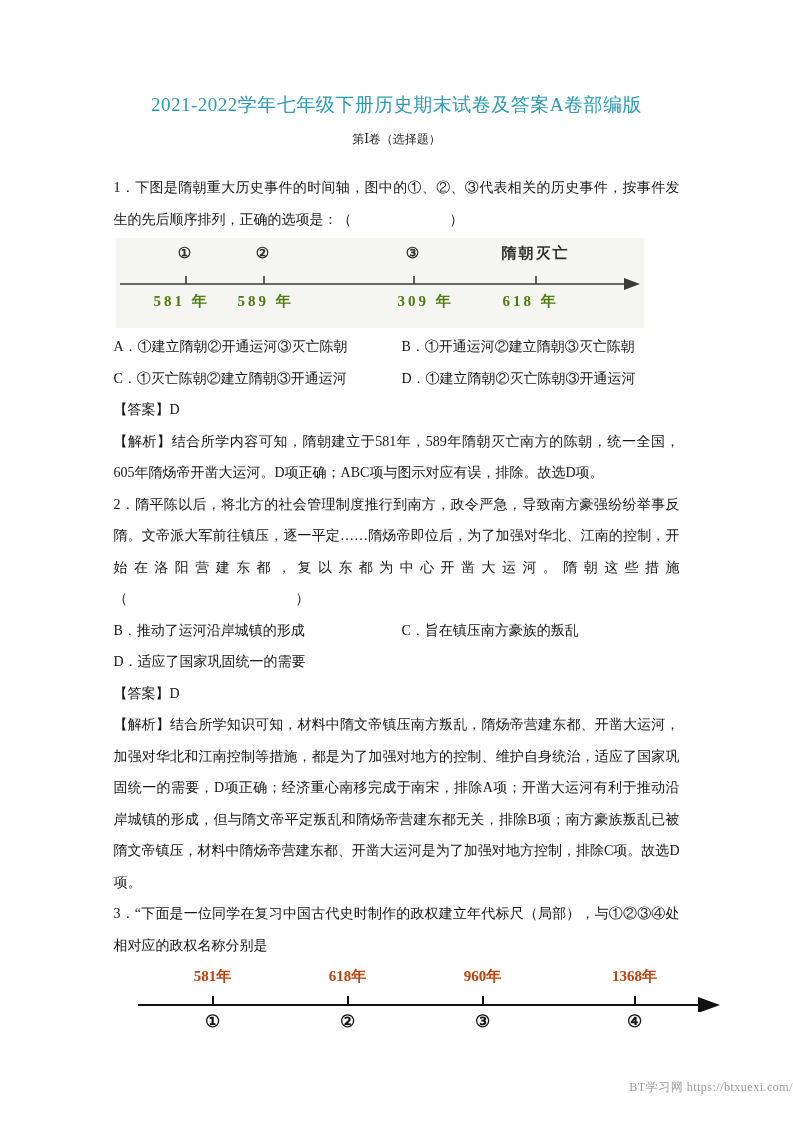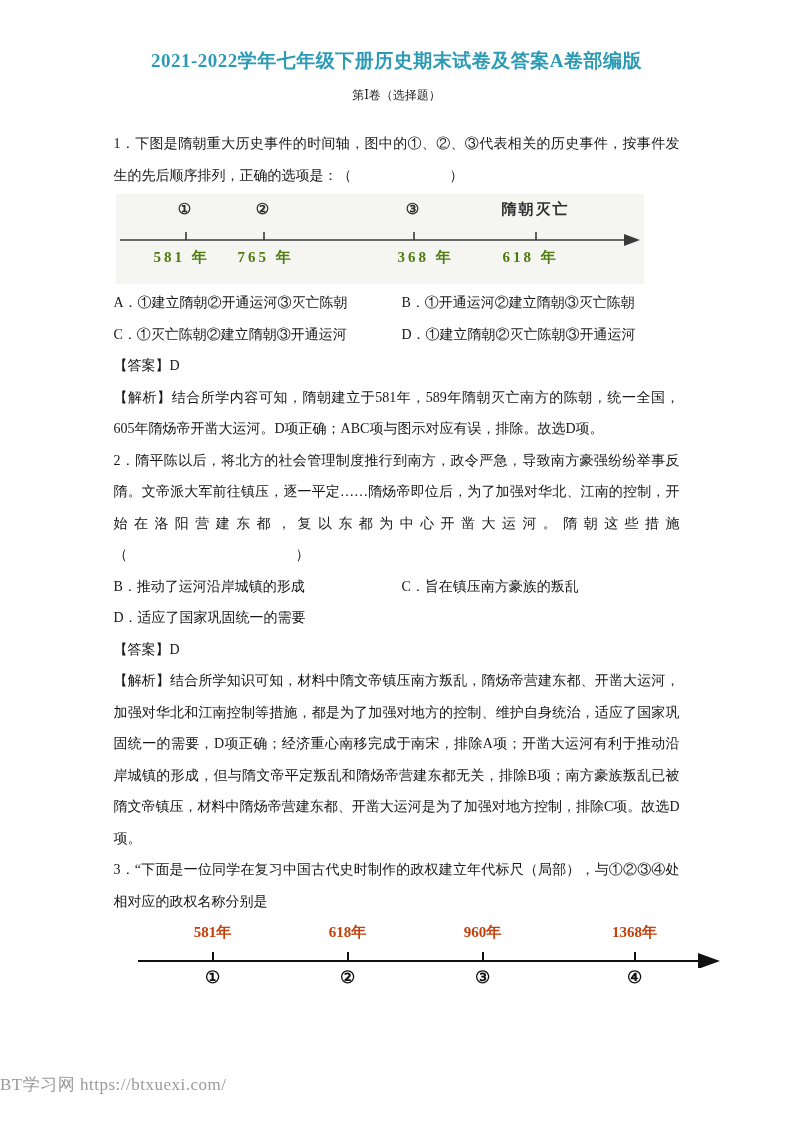--- a/index.html
+++ b/index.html
@@ -6,21 +6,21 @@
   html,body { background:#ffffff; }
   body {
     width:793px; height:1122px; margin:0 auto; position:relative;
     font-family:"Liberation Serif","DejaVu Serif",serif;
     color:#161616;
   }
   .page { position:relative; width:793px; height:1122px; overflow:hidden; background:#fff; }
 
   .title {
     padding-top:48px; text-align:center;
-    font-size:19px; font-weight:700; color:#2b9bb5; letter-spacing:0.5px;
+    font-size:19px; font-weight:400; color:#2b9bb5; letter-spacing:0.5px;margin-top:44px;
   }
   .subtitle { margin-top:13px; text-align:center; font-size:12px; color:#1f1f1f; }
 
   .content {
     width:566px; margin:24px auto 0;
     font-size:14px; line-height:2.25; text-align:justify;
   }
   .para { margin:0; }
 
   .opts { display:grid; grid-template-columns:288px 1fr; }
@@ -51,21 +51,21 @@
     font-size:15px; font-weight:700; color:#c2410c; white-space:nowrap; line-height:1.3;
   }
   .tl2 svg { position:absolute; left:0; top:27px; }
   .tl2 .mk {
     position:absolute; top:44px; transform:translateX(-50%);
     font-size:17px; font-weight:700; color:#111; line-height:1.3;
   }
 
   .footer {
     position:absolute; left:0; right:0; bottom:26px;
-    text-align:left; font-size:17px; color:#9a9a9a; letter-spacing:0.5px;
+    text-align:right; font-size:12px; color:#9a9a9a; letter-spacing:0.5px;
   }
 </style>
 </head>
 <body>
 
 <div class="page">
 
   <div class="title">2021-2022学年七年级下册历史期末试卷及答案A卷部编版</div>
   <div class="subtitle">第Ⅰ卷（选择题）</div>
 
@@ -81,22 +81,22 @@
       <span class="mk" style="left:420px">隋朝灭亡</span>
       <svg width="522" height="18" viewBox="0 0 522 18">
         <line x1="0" y1="10" x2="506" y2="10" stroke="#3a3a3a" stroke-width="1.6"></line>
         <polygon points="504,4 520,10 504,16" fill="#3a3a3a"></polygon>
         <line x1="66" y1="2" x2="66" y2="10" stroke="#3a3a3a" stroke-width="1.6"></line>
         <line x1="144" y1="2" x2="144" y2="10" stroke="#3a3a3a" stroke-width="1.6"></line>
         <line x1="294" y1="2" x2="294" y2="10" stroke="#3a3a3a" stroke-width="1.6"></line>
         <line x1="416" y1="2" x2="416" y2="10" stroke="#3a3a3a" stroke-width="1.6"></line>
       </svg>
       <span class="yr" style="left:66px">581 年</span>
-      <span class="yr" style="left:150px">765 年</span>
-      <span class="yr" style="left:310px">368 年</span>
+      <span class="yr" style="left:150px">589 年</span>
+      <span class="yr" style="left:310px">309 年</span>
       <span class="yr" style="left:415px">618 年</span>
     </div>
 
     <div class="opts">
       <span>A．①建立隋朝②开通运河③灭亡陈朝</span>
       <span>B．①开通运河②建立隋朝③灭亡陈朝</span>
       <span>C．①灭亡陈朝②建立隋朝③开通运河</span>
       <span>D．①建立隋朝②灭亡陈朝③开通运河</span>
     </div>
 

